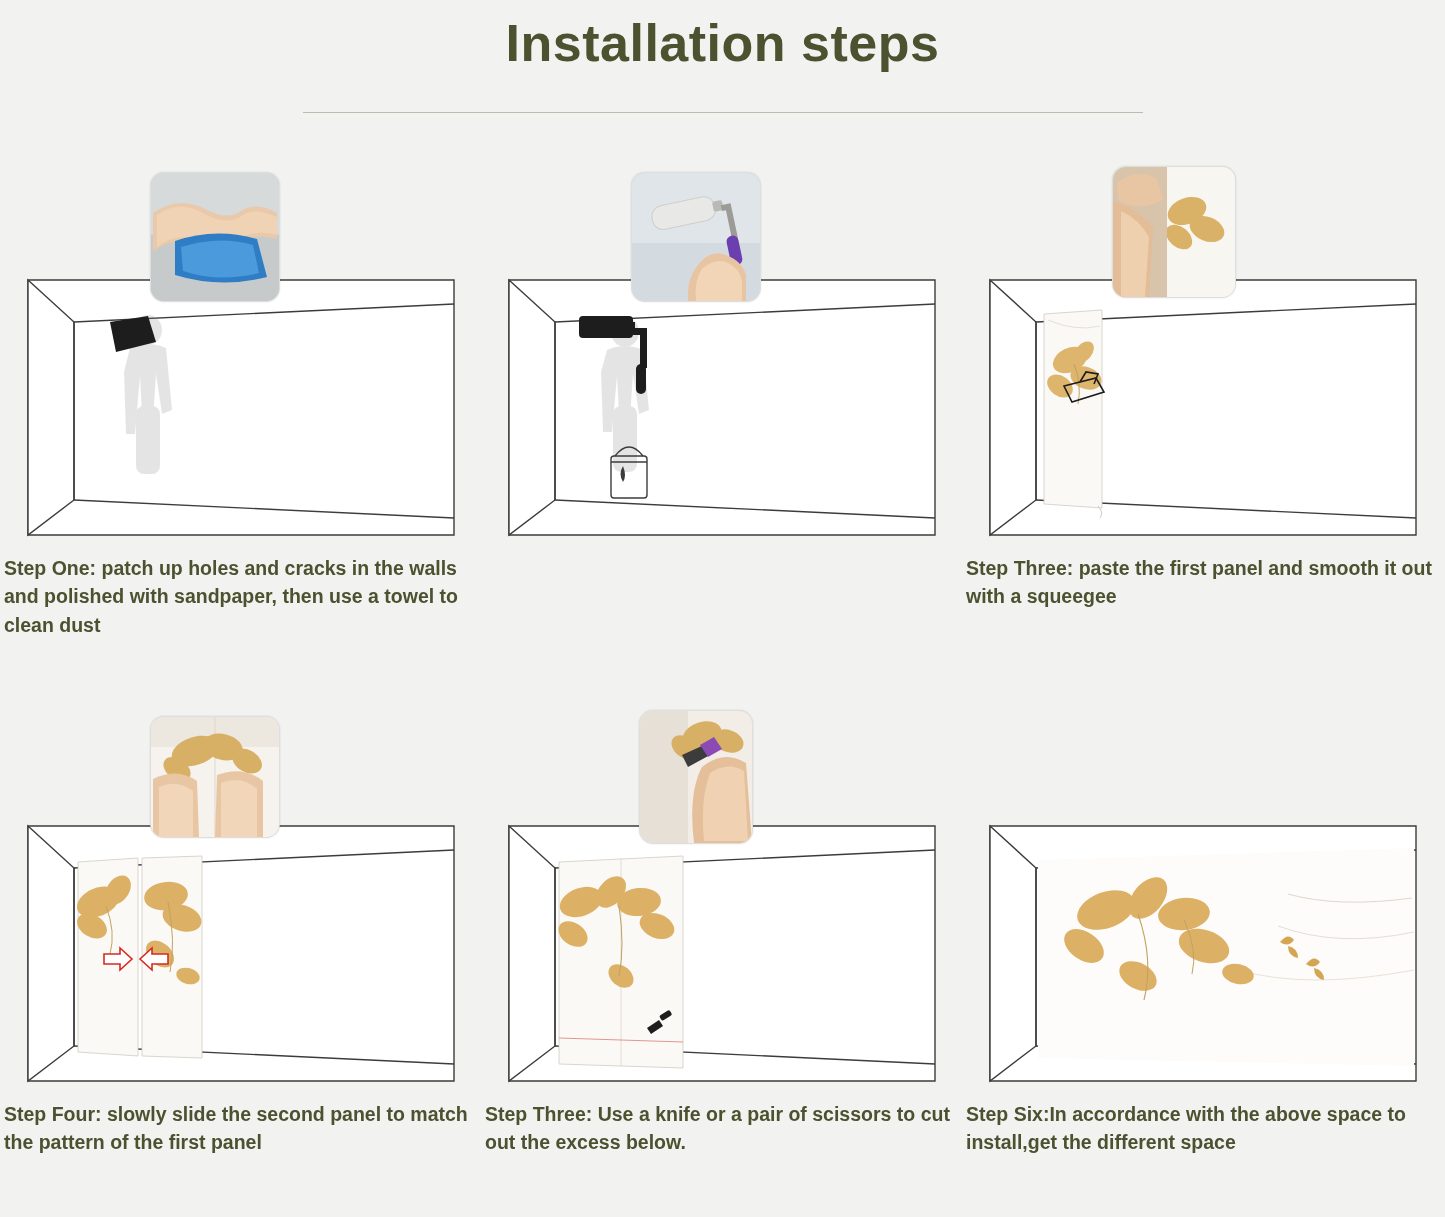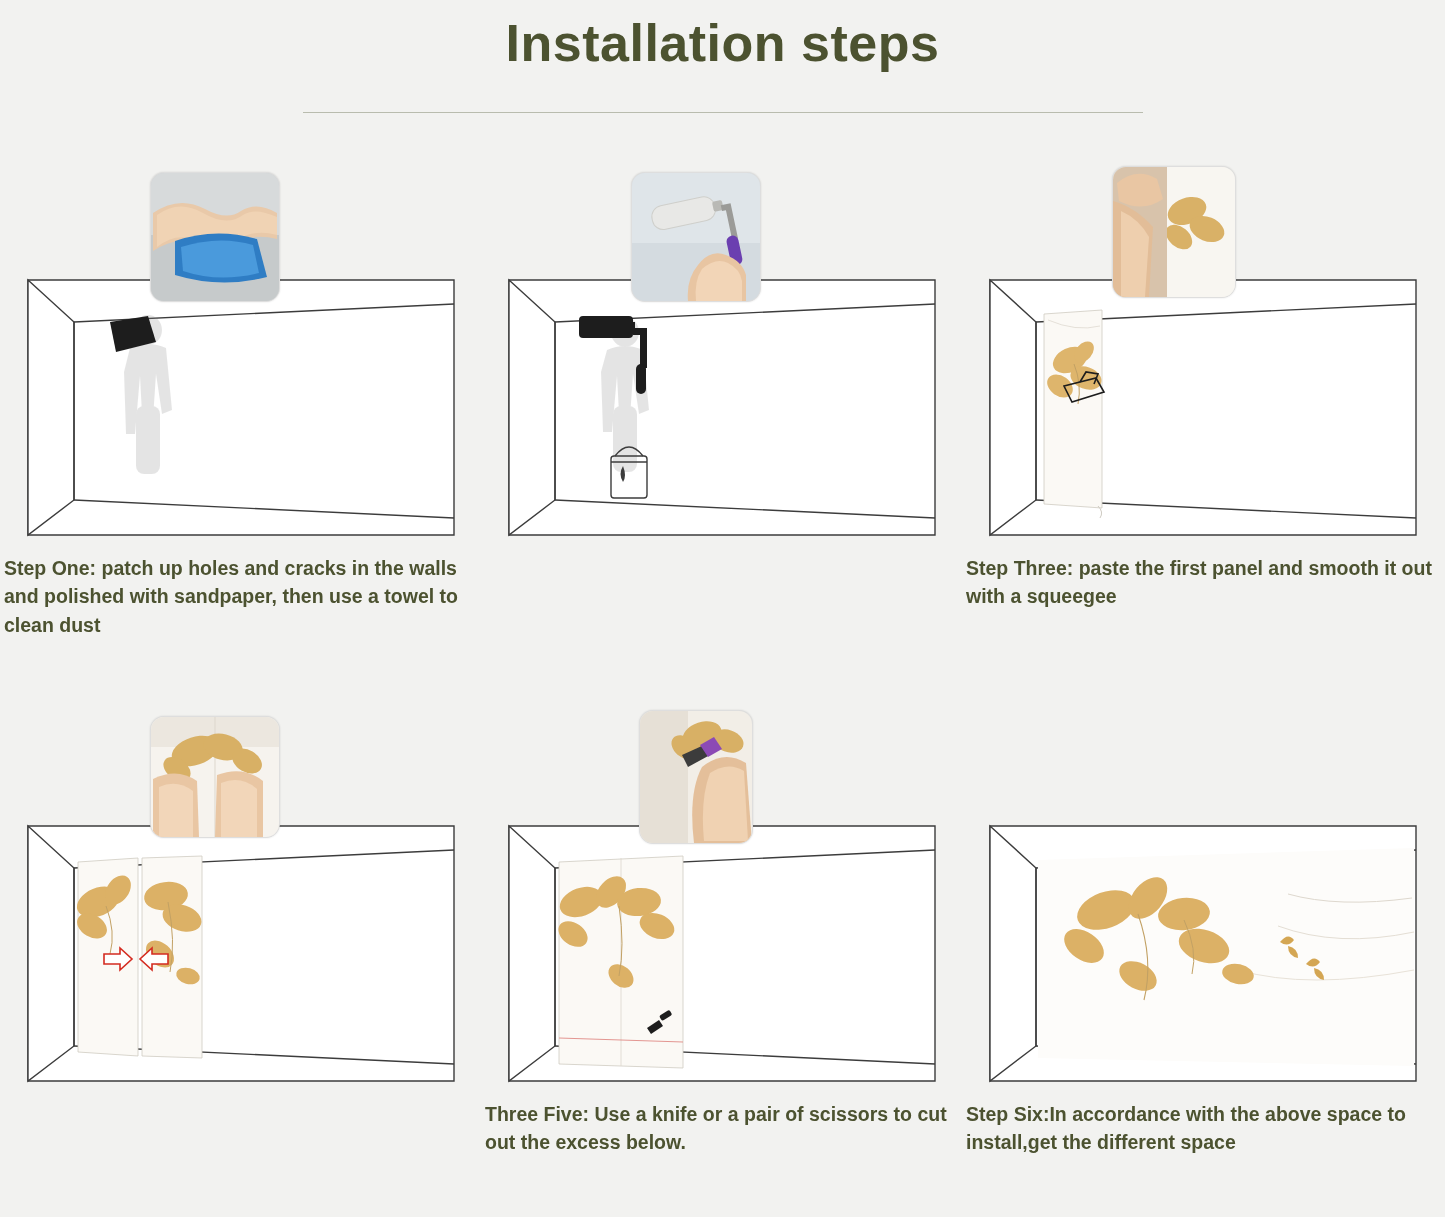--- a/index.html
+++ b/index.html
@@ -269,20 +269,21 @@
               <ellipse cx="72" cy="30" rx="20" ry="13" transform="rotate(14 72 30)"></ellipse>
               <ellipse cx="96" cy="44" rx="16" ry="11" transform="rotate(30 96 44)"></ellipse>
               <ellipse cx="26" cy="52" rx="15" ry="10" transform="rotate(35 26 52)"></ellipse>
             </g>
             <path d="M2 62 q24 -12 44 2 l2 56 -46 0z" fill="#e9c6a3"></path>
             <path d="M66 58 q26 -10 46 6 l0 56 -48 0z" fill="#e9c6a3"></path>
             <path d="M8 70 q18 -8 34 4 l0 46 -34 0z" fill="#f2d6b9"></path>
             <path d="M70 66 q20 -8 36 6 l0 48 -36 0z" fill="#f2d6b9"></path>
           </svg>
         </div>
+        <div class="caption r2">Step Four: slowly slide the second panel to match the pattern of the first panel</div>
       </div>
 
       <div class="cell">
         <div class="room-wrap">
           <svg class="room" viewBox="0 0 430 290">
             <polygon points="2,20 428,20 428,275 2,275" fill="#ffffff" stroke="#3c3c3c" stroke-width="1.4"></polygon>
             <polygon points="2,20 48,62 48,240 2,275" fill="#ffffff" stroke="#3c3c3c" stroke-width="1.4"></polygon>
             <line x1="48" y1="62" x2="428" y2="44" stroke="#3c3c3c" stroke-width="1.4"></line>
             <line x1="48" y1="240" x2="428" y2="258" stroke="#3c3c3c" stroke-width="1.4"></line>
             <line x1="48" y1="62" x2="48" y2="240" stroke="#3c3c3c" stroke-width="1.4"></line>
@@ -314,21 +315,21 @@
               <ellipse cx="62" cy="24" rx="20" ry="13" transform="rotate(-18 62 24)"></ellipse>
               <ellipse cx="88" cy="30" rx="16" ry="11" transform="rotate(20 88 30)"></ellipse>
               <ellipse cx="44" cy="36" rx="14" ry="10" transform="rotate(40 44 36)"></ellipse>
             </g>
             <path d="M42 44 l22 -10 l6 10 l-22 12z" fill="#3c3c3c"></path>
             <path d="M60 34 l14 -8 l8 12 l-14 8z" fill="#8c4ab5"></path>
             <path d="M62 56 q22 -18 44 -4 l6 80 -58 0 q-6 -50 8 -76z" fill="#e4bf9a"></path>
             <path d="M70 62 q18 -12 34 -2 l4 70 -44 0 q-4 -42 6 -68z" fill="#f0d2b2"></path>
           </svg>
         </div>
-        <div class="caption r2">Three Five: Use a knife or a pair of scissors to cut out the excess below.</div>
+        <div class="caption r2">Step Three: Use a knife or a pair of scissors to cut out the excess below.</div>
       </div>
 
       <div class="cell">
         <div class="room-wrap">
           <svg class="room" viewBox="0 0 430 290">
             <polygon points="2,20 428,20 428,275 2,275" fill="#ffffff" stroke="#3c3c3c" stroke-width="1.4"></polygon>
             <polygon points="2,20 48,62 48,240 2,275" fill="#ffffff" stroke="#3c3c3c" stroke-width="1.4"></polygon>
             <line x1="48" y1="62" x2="428" y2="44" stroke="#3c3c3c" stroke-width="1.4"></line>
             <line x1="48" y1="240" x2="428" y2="258" stroke="#3c3c3c" stroke-width="1.4"></line>
             <line x1="48" y1="62" x2="48" y2="240" stroke="#3c3c3c" stroke-width="1.4"></line>

